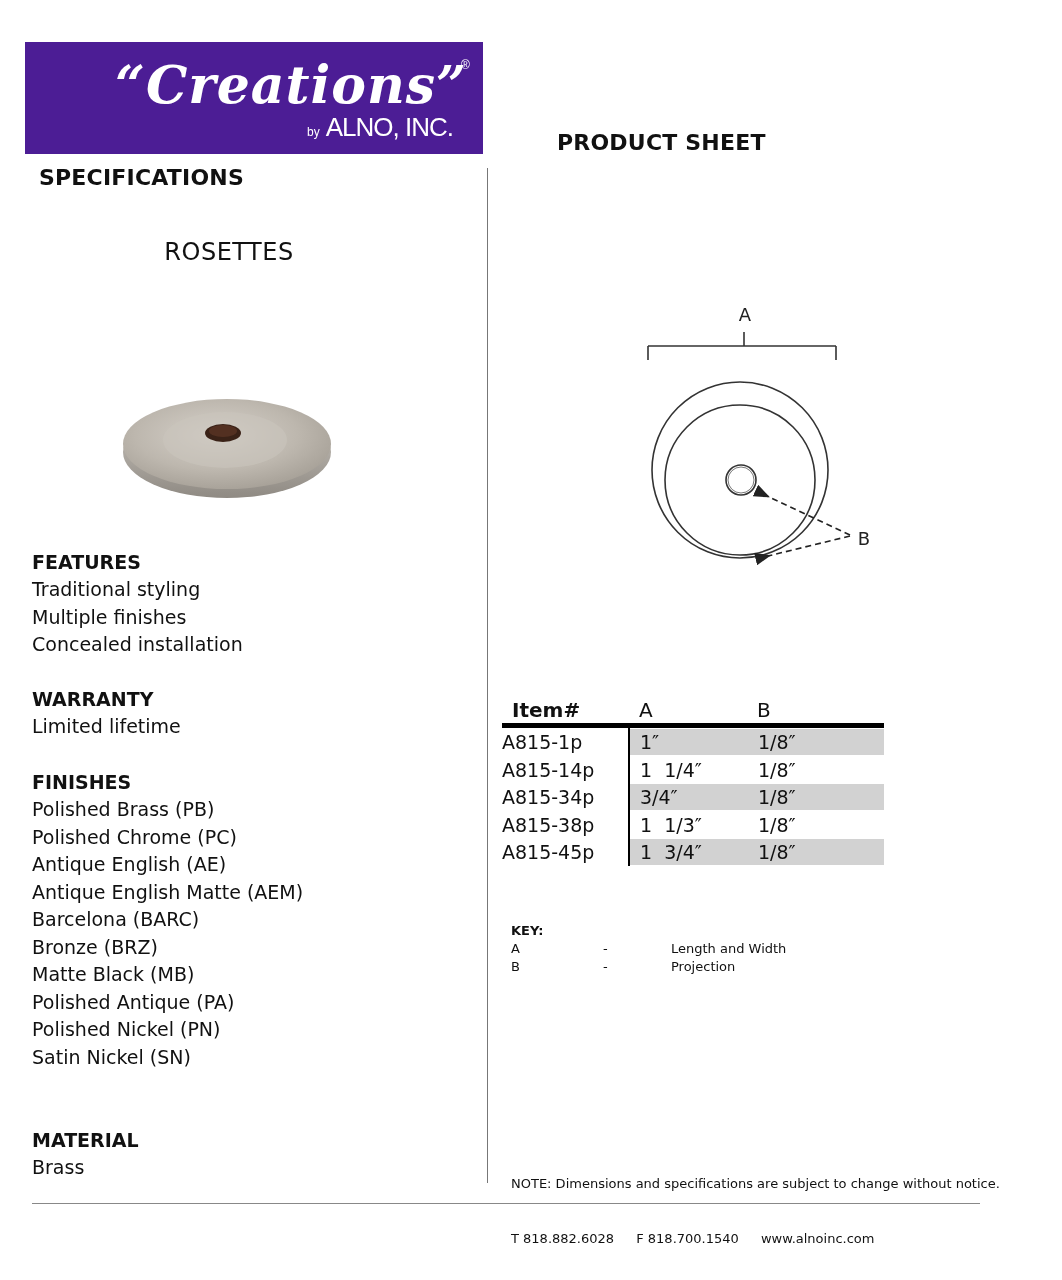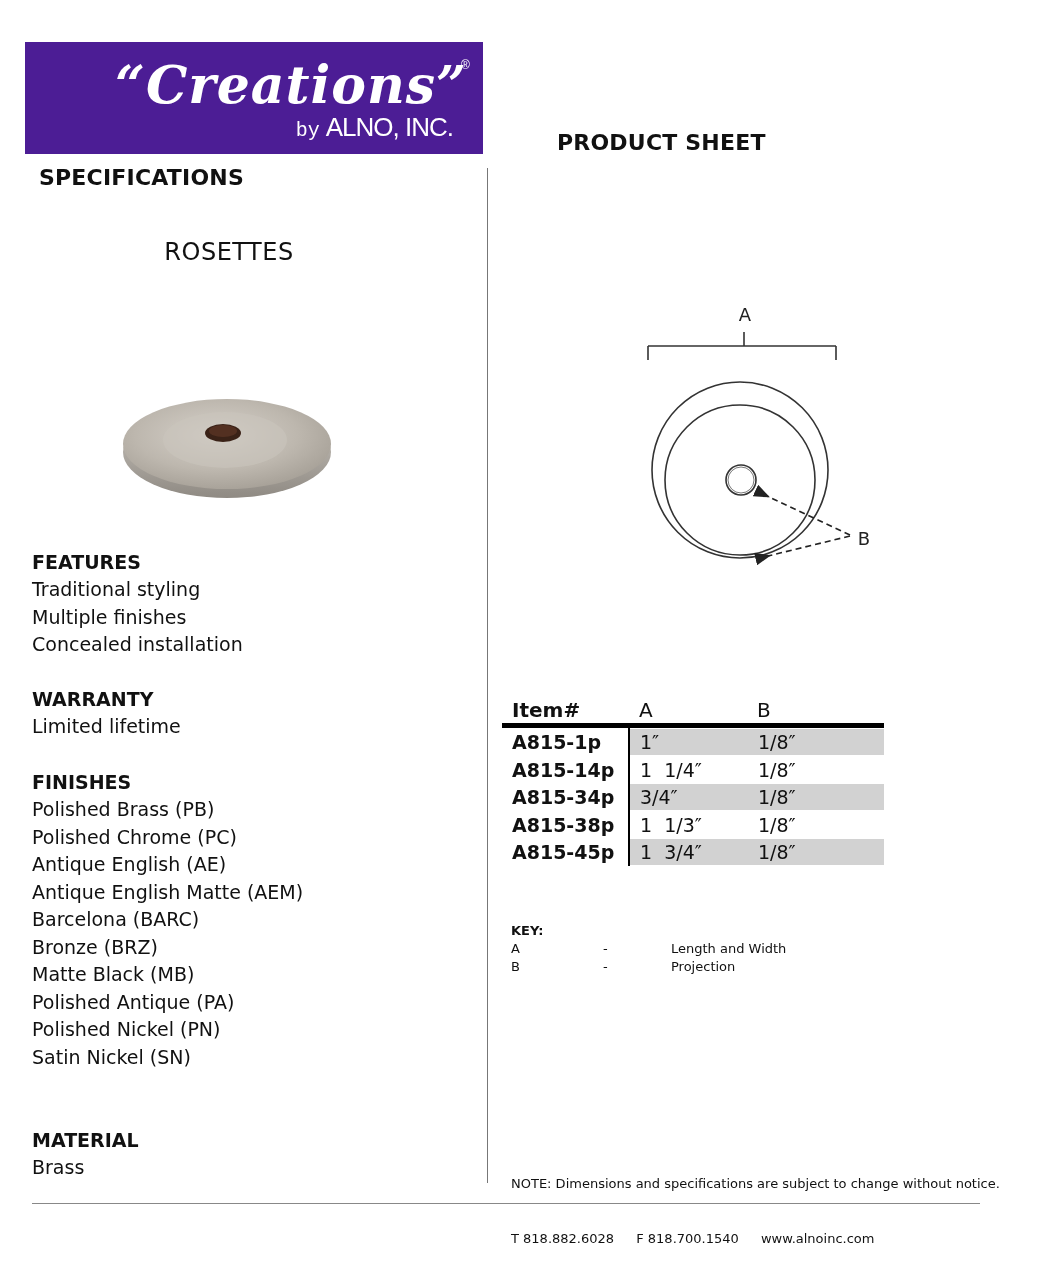--- a/index.html
+++ b/index.html
@@ -19,21 +19,21 @@
     font-size: 52px; color: #fff; letter-spacing: 1px; white-space: nowrap;
   }
   #logo .reg {
     position: absolute; left: 436px; top: 16px; color: #fff; font-size: 12px;
     font-family: "Liberation Sans", sans-serif;
   }
   #logo .by {
     position: absolute; right: 30px; top: 70px; color: #fff; white-space: nowrap;
     font-family: "Liberation Sans", sans-serif;
   }
-  #logo .by .by-small { font-size: 20px; margin-right: 6px; font-family: Liberation Mono, monospace; }
+  #logo .by .by-small { font-size: 12px; margin-right: 6px; }
   #logo .by .company { font-size: 26px; letter-spacing: -1px; font-weight: normal; }
 
   .h-section {
     font-family: "DejaVu Sans", sans-serif; font-weight: bold; font-size: 22px;
     letter-spacing: 0.2px; white-space: nowrap;
   }
   #spec-title { left: 24px; top: 165px; margin-left: 15px; }
   #product-sheet { left: 557px; top: 130px; }
 
   #title-block { left: 24px; top: 228px; width: 410px; text-align: center; }
@@ -62,21 +62,21 @@
   #dim-table { left: 502px; top: 696px; width: 382px; }
   #dim-table .hdr { position: relative; height: 27px; font-size: 20px; }
   #dim-table .hdr span { position: absolute; top: 2px; }
   #dim-table .hdr .c0 { left: 10px; font-weight: bold; }
   #dim-table .hdr .c1 { left: 137px; }
   #dim-table .hdr .c2 { left: 255px; }
   #dim-table .thick { height: 5px; background: #000; }
   #dim-table .row { position: relative; height: 27.6px; font-size: 19px; }
   #dim-table .row .shade { position: absolute; left: 128px; right: 0; top: 1px; bottom: 1px; background: #d2d2d2; }
   #dim-table .row span { position: absolute; top: 3px; white-space: pre; }
-  #dim-table .row .c0 { left: 10px; font-weight: bold; }
+  #dim-table .row .c0 { left: 0; font-weight: normal; }
   #dim-table .row .c1 { left: 138px; }
   #dim-table .row .c2 { left: 256px; }
   #dim-table .vline { position: absolute; left: 126px; top: 32px; width: 2px; height: 138px; background: #000; }
 
   
   #key { left: 511px; top: 923px; font-size: 13px; }
   #key .k-title { font-weight: bold; height: 18px; }
   #key .k-row { position: relative; height: 18px; width: 300px; }
   #key .k-row span { position: absolute; top: 0; white-space: nowrap; }
   #key .k-row .kl { left: 0; }

